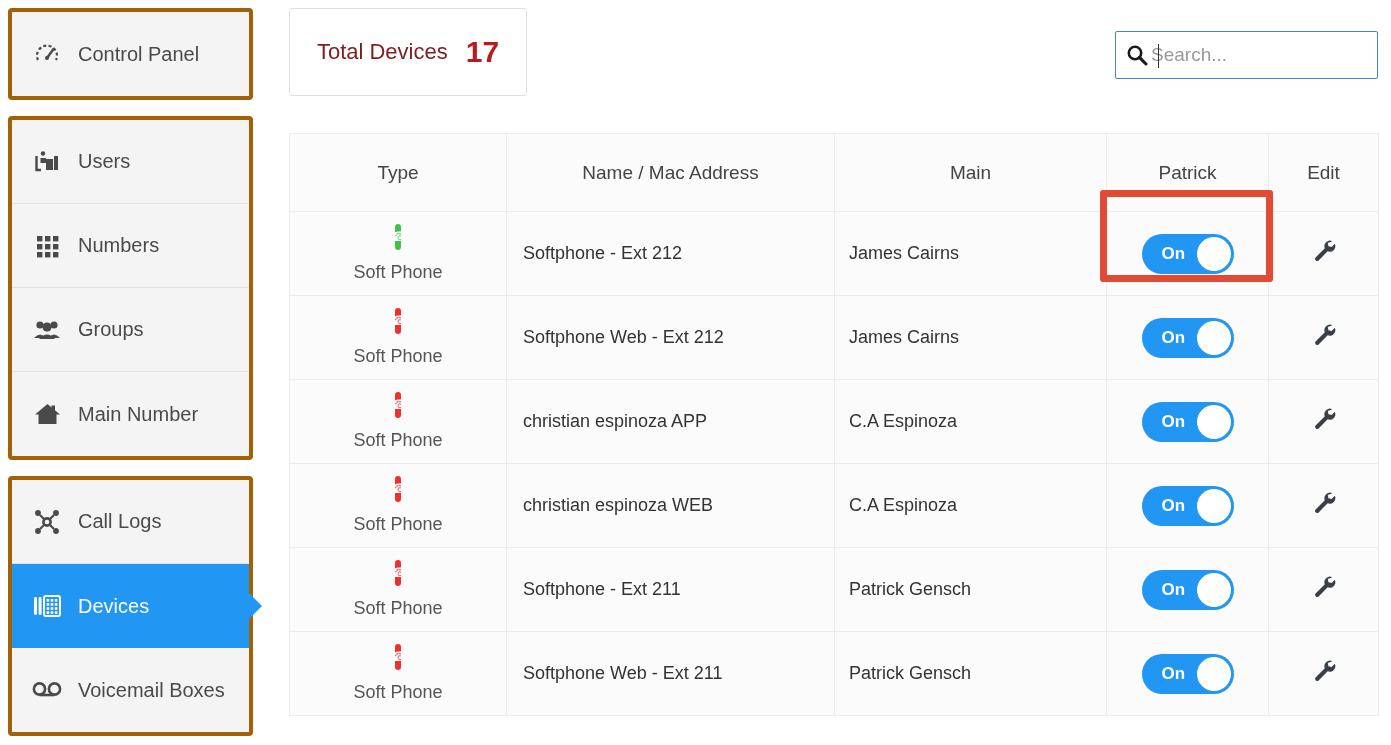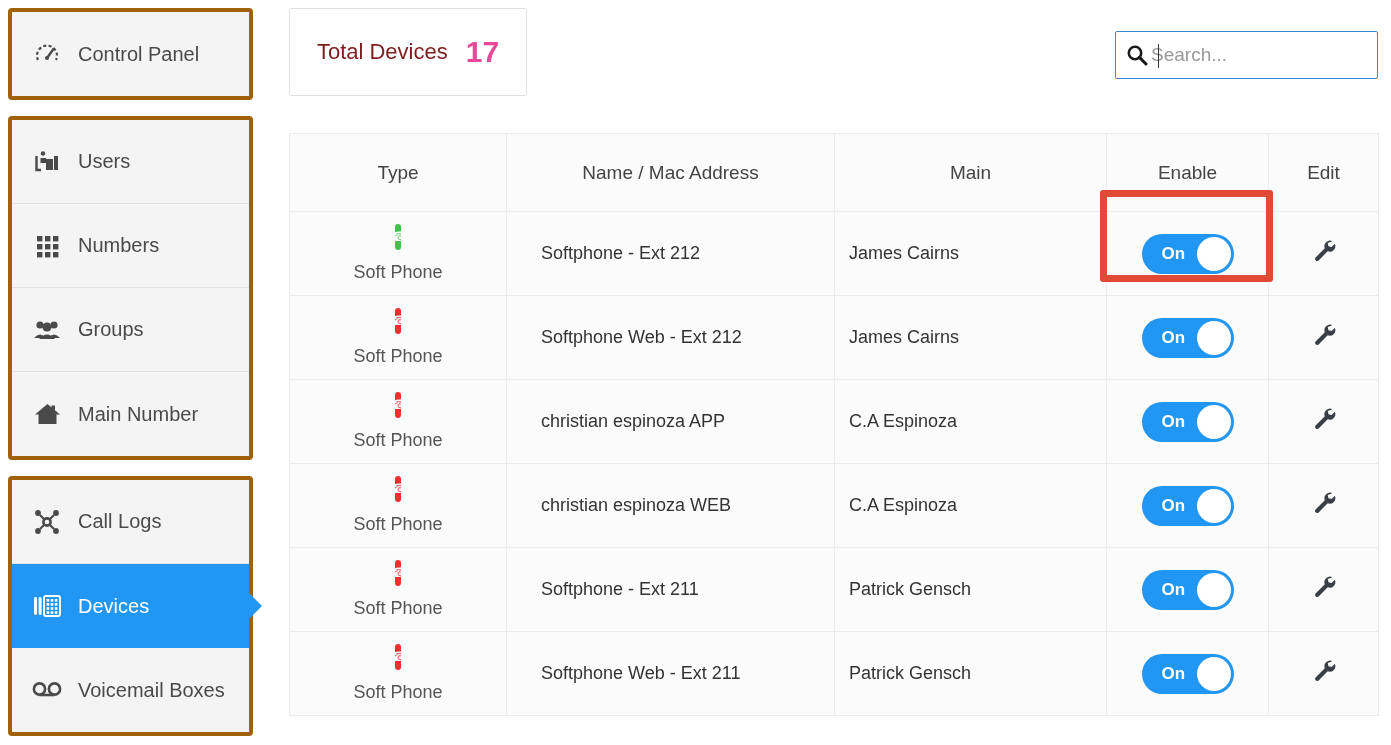--- a/index.html
+++ b/index.html
@@ -68,21 +68,21 @@
     width: 238px; height: 88px;
     border: 1px solid #e0e0e0;
     border-radius: 3px;
     background: #ffffff;
     display: flex;
     align-items: center;
     justify-content: center;
     gap: 18px;
   }
   #total-card .tc-label { font-size: 22px; color: #7f1d1d; }
-  #total-card .tc-value { font-size: 30px; color: #ec4899; font-weight: bold; }
+  #total-card .tc-value { font-size: 30px; color: #b91c1c; font-weight: bold; }
 
   #search-wrap {
     position: absolute;
     left: 1115px; top: 31px;
     width: 263px; height: 48px;
     border: 1px solid #3b86d1;
     border-radius: 2px;
     background: #ffffff;
     display: flex;
     align-items: center;
@@ -134,21 +134,21 @@
     background: #fbfbfb;
     vertical-align: middle;
   }
   col.c-type { width: 217px; }
   col.c-name { width: 328px; }
   col.c-user { width: 272px; }
   col.c-enable { width: 162px; }
   col.c-edit { width: 110px; }
 
   td.cell-type { text-align: center; padding: 6px 0 4px; }
-  td.cell-name { padding-left: 34px; margin-left: 36px; }
+  td.cell-name { padding-left: 16px; margin-left: 36px; }
   td.cell-user { padding-left: 14px; }
   td.cell-enable { text-align: center; }
   td.cell-edit { text-align: center; }
 
   .type-sub { font-size: 18px; color: #555; margin-top: 5px; }
 
   
   .sp-icon { display: inline-block; width: 34px; height: 30px; position: relative; }
   .sp-screen {
     width: 34px; height: 24px;
@@ -350,21 +350,21 @@
           <col class="c-name">
           <col class="c-user">
           <col class="c-enable">
           <col class="c-edit">
       </colgroup>
       <thead>
         <tr id="thead-row">
             <th>Type</th>
             <th>Name / Mac Address</th>
             <th>Main</th>
-            <th>Enable</th>
+            <th>Patrick</th>
             <th>Edit</th>
           </tr>
       </thead>
       <tbody id="tbody">
           <tr>
             <td class="cell-type"><span class="sp-icon" style="color: rgb(63, 194, 74);"><span class="sp-screen"><span class="sp-inner">
                     <span class="sp-handset">☎</span>
                   </span></span><span class="sp-stand"></span></span><div class="type-sub">Soft Phone</div></td>
             <td class="cell-name">Softphone - Ext 212</td>
             <td class="cell-user">James Cairns</td>

